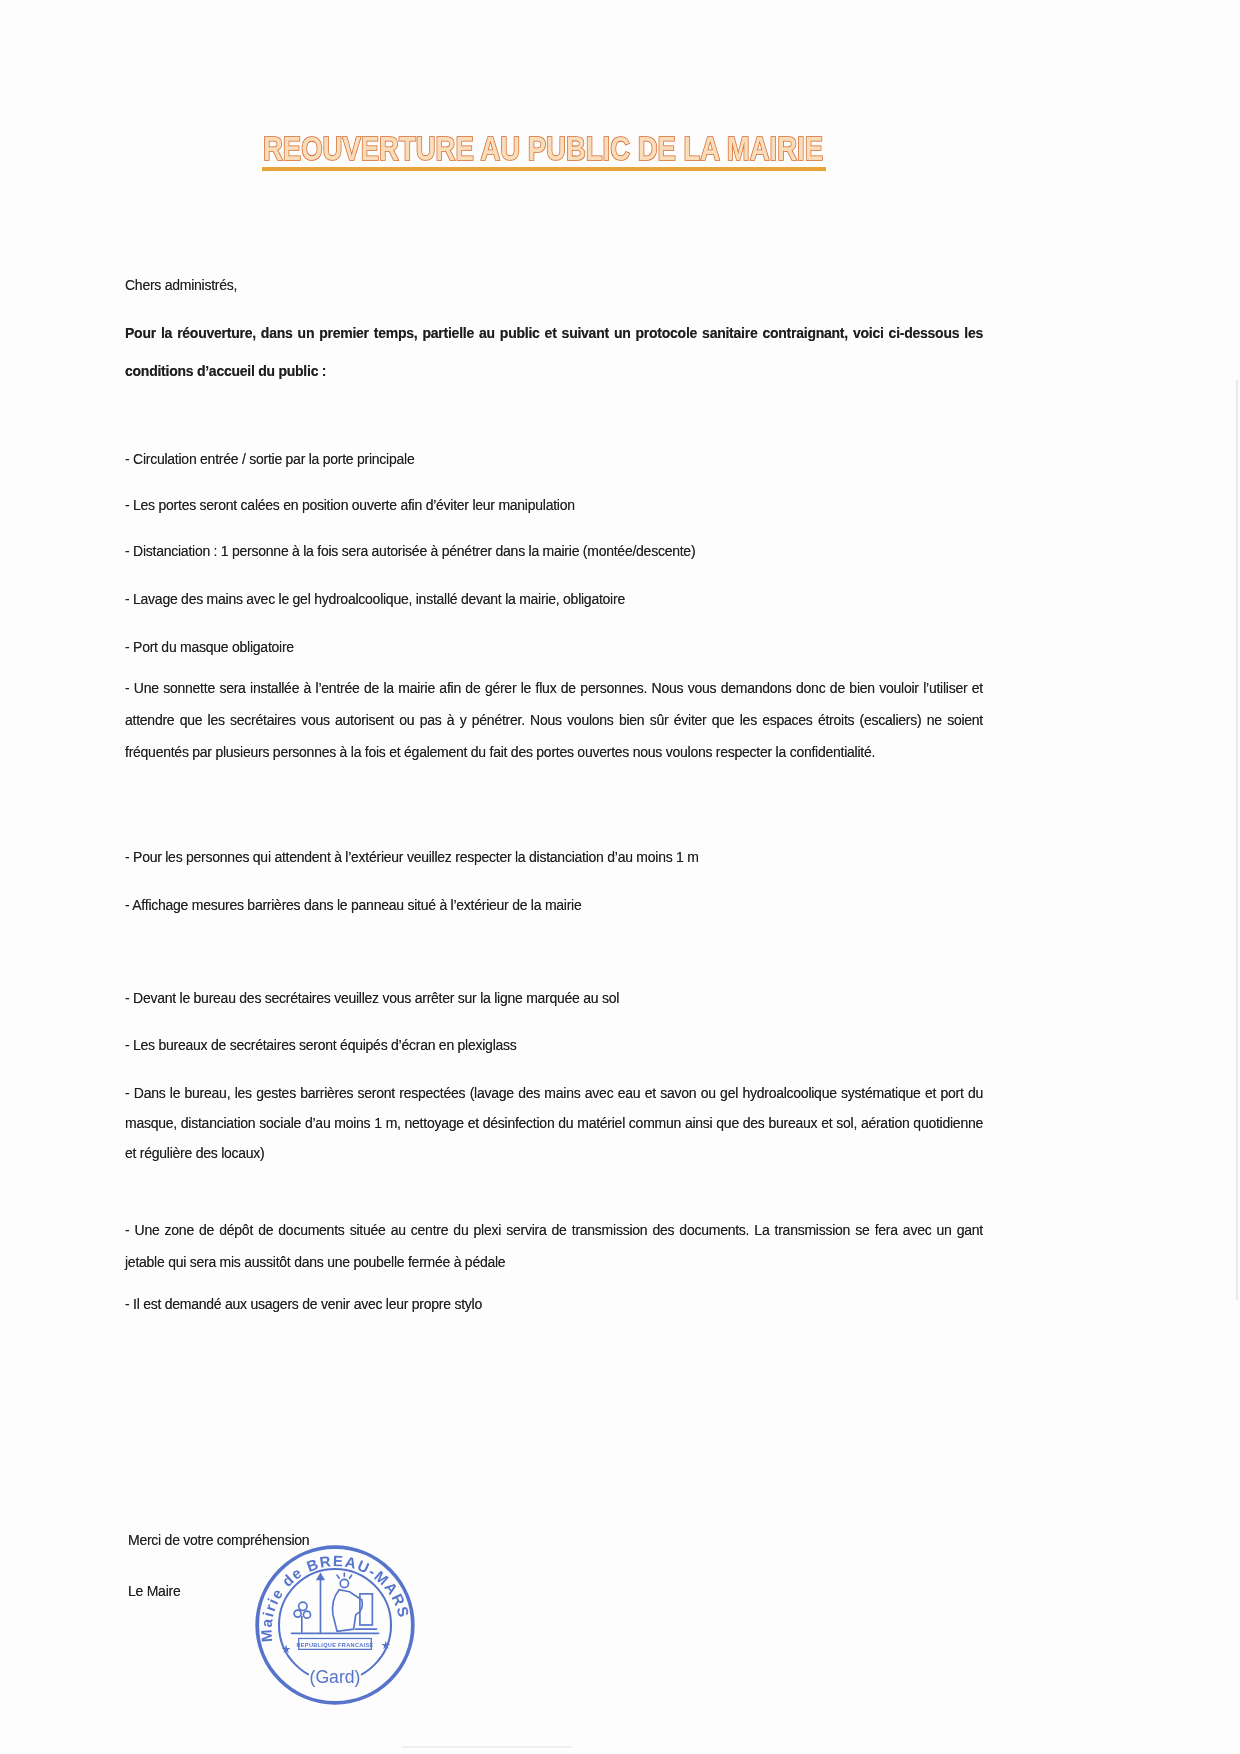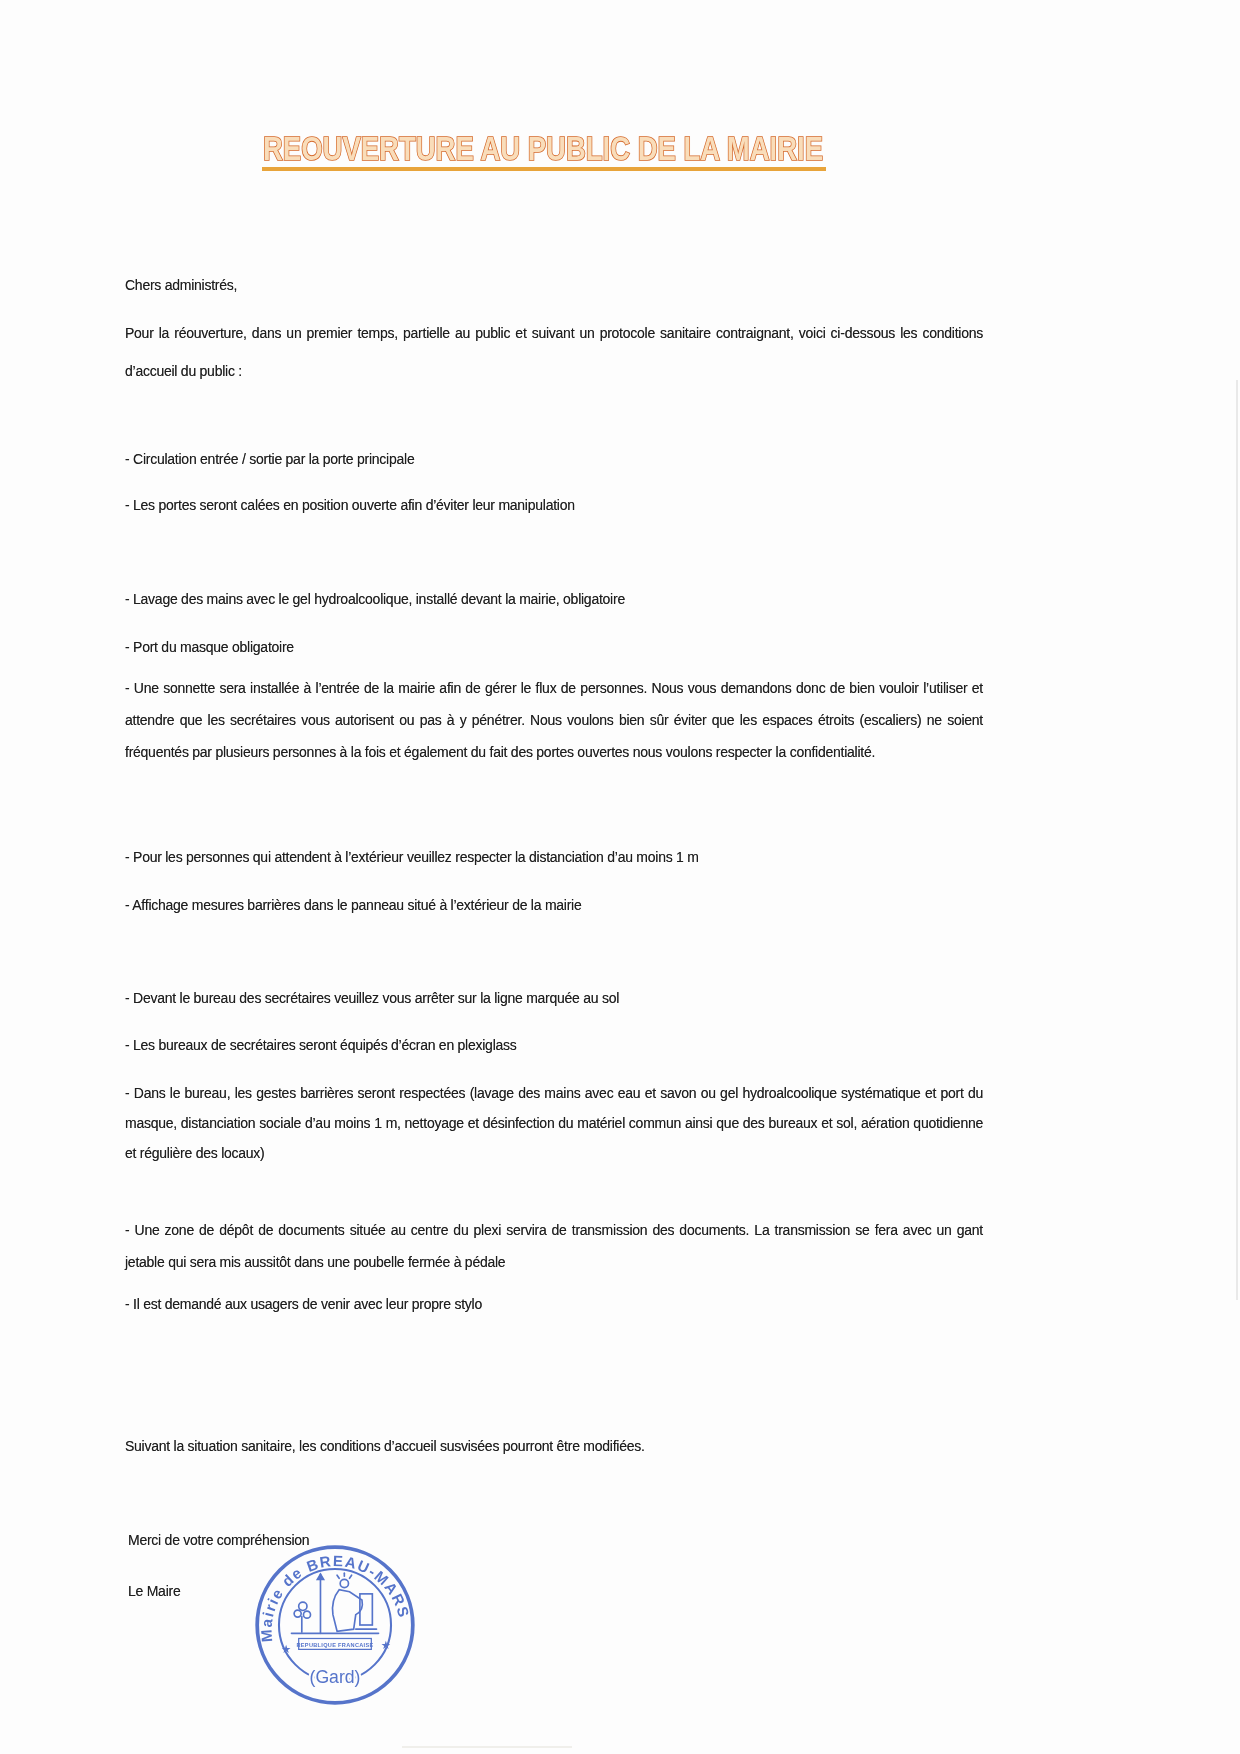--- a/index.html
+++ b/index.html
@@ -15,21 +15,21 @@
     position:absolute;
     left:125px;
     width:858px;
     font-size:14px;
     letter-spacing:-0.25px;
     line-height:26px;
     text-shadow:0 0 0.5px rgba(20,20,20,0.55);
     white-space:pre-line;
   }
   .just{ text-align:justify; line-height:32px; }
-  .bold{ font-weight:normal; }
+  .bold{ font-weight:bold; }
   .title-wrap{ position:absolute; left:248px; top:122px; }
   .scan-edge{
     position:absolute; right:2px; top:380px; height:920px; width:2px;
     background:#e9e9e9;
   }
   .scan-dot{
     position:absolute; left:402px; top:1746px; width:170px; height:2px;
     background:#f0efeb;
   }
   .stamp{ position:absolute; left:252px; top:1542px; }
@@ -45,32 +45,32 @@
       <rect x="14" y="45" width="564" height="4" fill="#e8a43b"></rect>
     </svg>
   </div>
 
   <p class="txt" style="top:258px">Chers administrés,</p>
 
   <p class="txt bold just" style="top:300px; line-height:38px">Pour la réouverture, dans un premier temps, partielle au public et suivant un protocole sanitaire contraignant, voici ci-dessous les conditions d’accueil du public :</p>
 
   <p class="txt" style="top:432px">- Circulation entrée / sortie par la porte principale</p>
   <p class="txt" style="top:478px">- Les portes seront calées en position ouverte afin d’éviter leur manipulation</p>
+  <p class="txt" style="top:524px">- Distanciation : 1 personne à la fois sera autorisée à pénétrer dans la mairie (montée/descente)</p>
   <p class="txt" style="top:572px">- Lavage des mains avec le gel hydroalcoolique, installé devant la mairie, obligatoire</p>
   <p class="txt" style="top:620px">- Port du masque obligatoire</p>
   <p class="txt just" style="top:658px">- Une sonnette sera installée à l’entrée de la mairie afin de gérer le flux de personnes. Nous vous demandons donc de bien vouloir l’utiliser et attendre que les secrétaires vous autorisent ou pas à y pénétrer. Nous voulons bien sûr éviter que les espaces étroits (escaliers) ne soient fréquentés par plusieurs personnes à la fois et également du fait des portes ouvertes nous voulons respecter la confidentialité.</p>
   <p class="txt" style="top:830px">- Pour les personnes qui attendent à l’extérieur veuillez respecter la distanciation d’au moins 1 m</p>
   <p class="txt" style="top:878px">- Affichage mesures barrières dans le panneau situé à l’extérieur de la mairie</p>
   <p class="txt" style="top:971px">- Devant le bureau des secrétaires veuillez vous arrêter sur la ligne marquée au sol</p>
   <p class="txt" style="top:1018px">- Les bureaux de secrétaires seront équipés d’écran en plexiglass</p>
   <p class="txt just" style="top:1064px; line-height:30px">- Dans le bureau, les gestes barrières seront respectées (lavage des mains avec eau et savon ou gel hydroalcoolique systématique et port du masque, distanciation sociale d’au moins 1 m, nettoyage et désinfection du matériel commun ainsi que des bureaux et sol, aération quotidienne et régulière des locaux)</p>
   <p class="txt just" style="top:1200px">- Une zone de dépôt de documents située au centre du plexi servira de transmission des documents. La transmission se fera avec un gant jetable qui sera mis aussitôt dans une poubelle fermée à pédale</p>
   <p class="txt" style="top:1277px">- Il est demandé aux usagers de venir avec leur propre stylo</p>
 
-  <p class="txt" style="top:1419px">Suivant la situation sanitaire, les conditions d’accueil susvisées pourront être modifiées.</p>
 
   <p class="txt" style="top:1513px; left:128px">Merci de votre compréhension</p>
   <p class="txt" style="top:1564px; left:128px">Le Maire</p>
 
   <div class="stamp">
     <svg width="166" height="166" viewBox="0 0 160 160" style="opacity:0.88">
       <g stroke="#3f62c4" fill="none" stroke-linecap="round">
         <circle cx="80" cy="80" r="75" stroke-width="3.6"></circle>
         <circle cx="80" cy="80" r="54" stroke-width="2"></circle>
 

